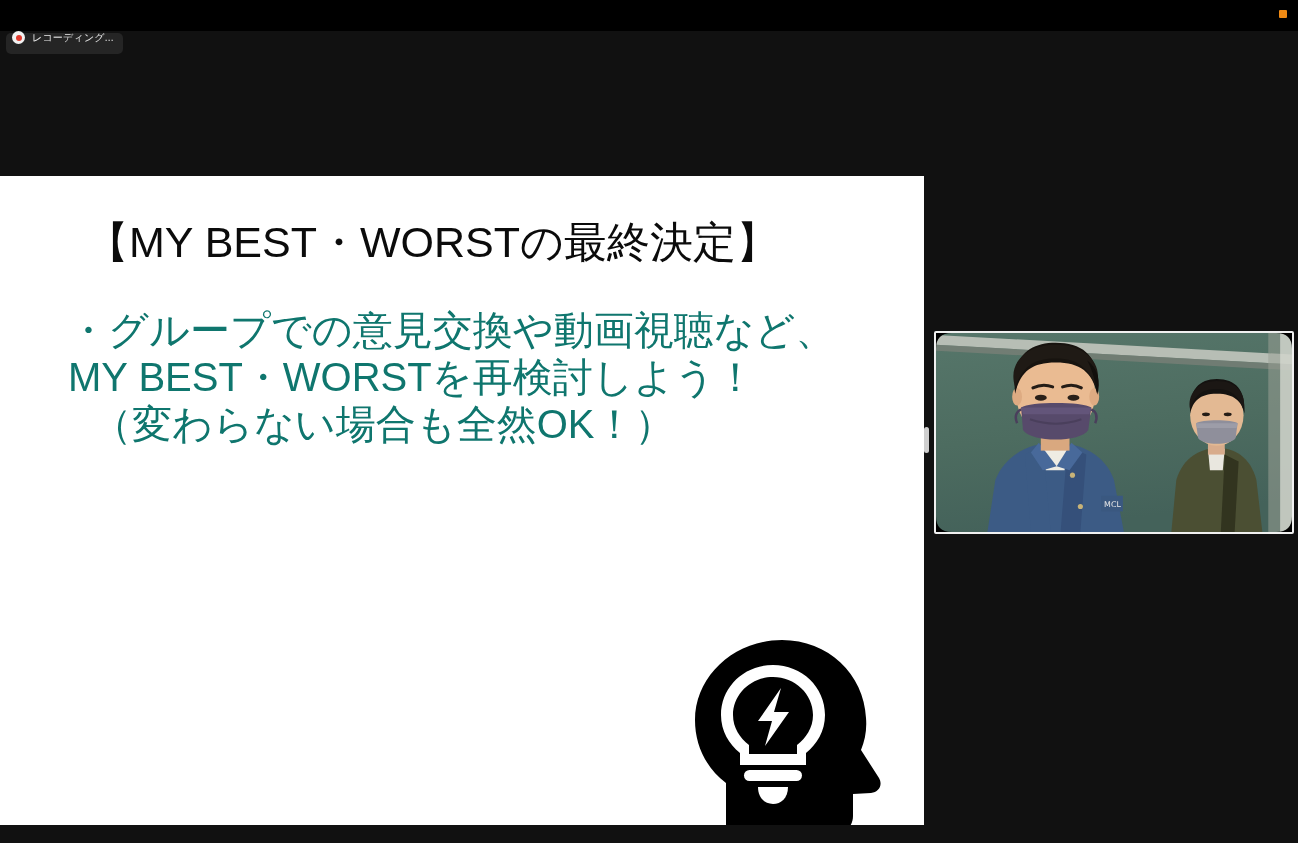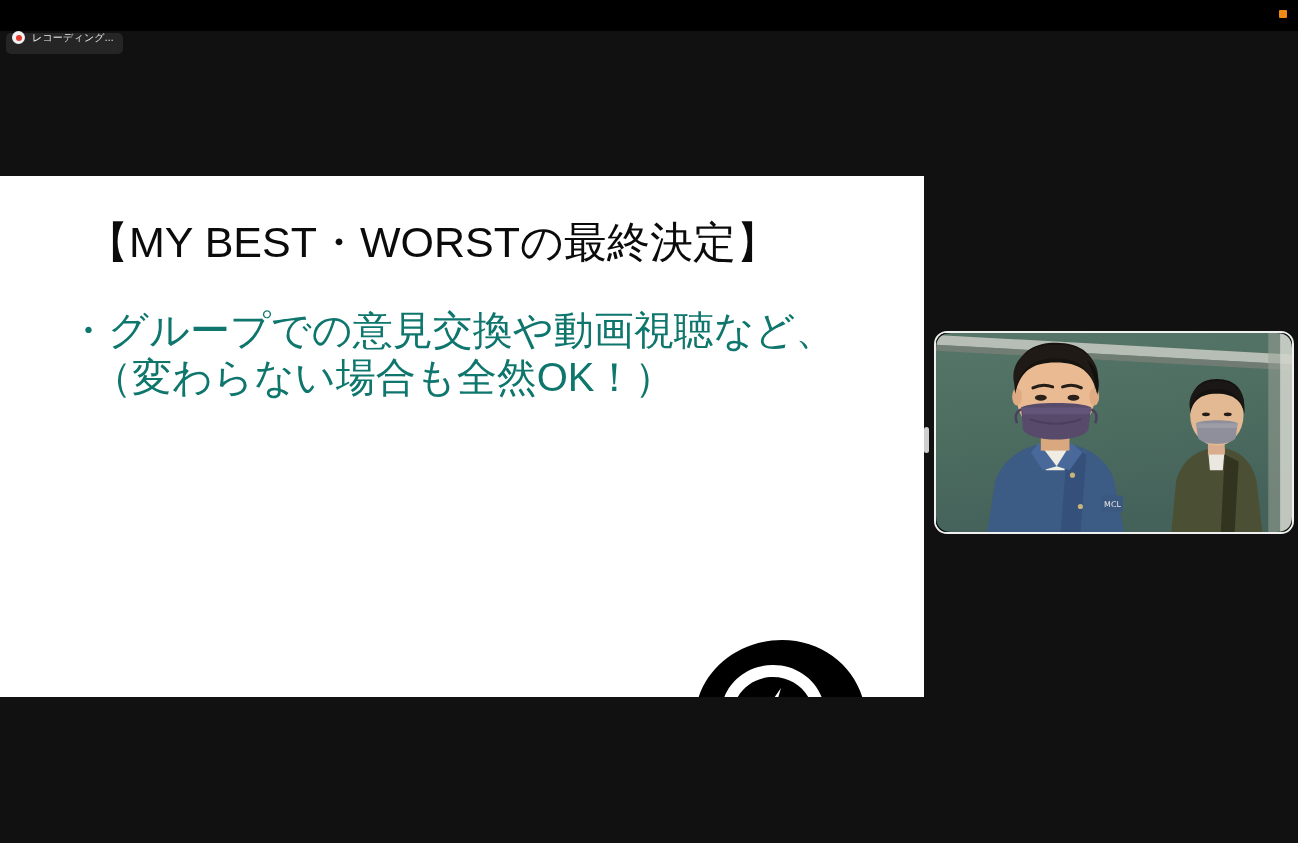--- a/index.html
+++ b/index.html
@@ -79,21 +79,21 @@
     white-space: nowrap;
     letter-spacing: 0.2px;
   }
 
   
   .slide {
     position: absolute;
     left: 0;
     top: 176px;
     width: 924px;
-    height: 521px;
+    height: 649px;
     background: #ffffff;
     overflow: hidden;
   }
   .slide-title {
     position: absolute;
     left: 86px;
     top: 42px;
     font-size: 43px;
     line-height: 1.12;
     color: #0b0b0b;
@@ -140,21 +140,21 @@
   }
 
   
   .video-thumb {
     position: absolute;
     left: 934px;
     top: 331px;
     width: 360px;
     height: 203px;
     border: 2px solid #f0f0f0;
-    border-radius: 13px;
+    border-radius: 2px;
     box-sizing: border-box;
     overflow: hidden;
     background: #2f4f45;
   }
   .video-thumb svg { display: block; width: 100%; height: 100%; }
 </style>
 </head>
 <body>
 
 <div class="app-backdrop"></div>
@@ -169,20 +169,21 @@
     </span>
   <span class="recording-label">レコーディング...</span>
 </div>
 
 <div class="slide">
 
   <div class="slide-title">【MY BEST・WORSTの最終決定】</div>
 
   <div class="slide-body">
     <span class="ln">・グループでの意見交換や動画視聴など、</span>
+    <span class="ln">MY BEST・WORSTを再検討しよう！</span>
     <span class="ln indent">（変わらない場合も全然OK！）</span>
   </div>
 
   <div class="think-icon">
     <svg viewBox="0 0 200 235" xmlns="http://www.w3.org/2000/svg">
       <path fill="#000000" d="
         M 96 4
         C 142 4 178 38 180 82
         C 181 94 179 104 175 114
         L 193 142

